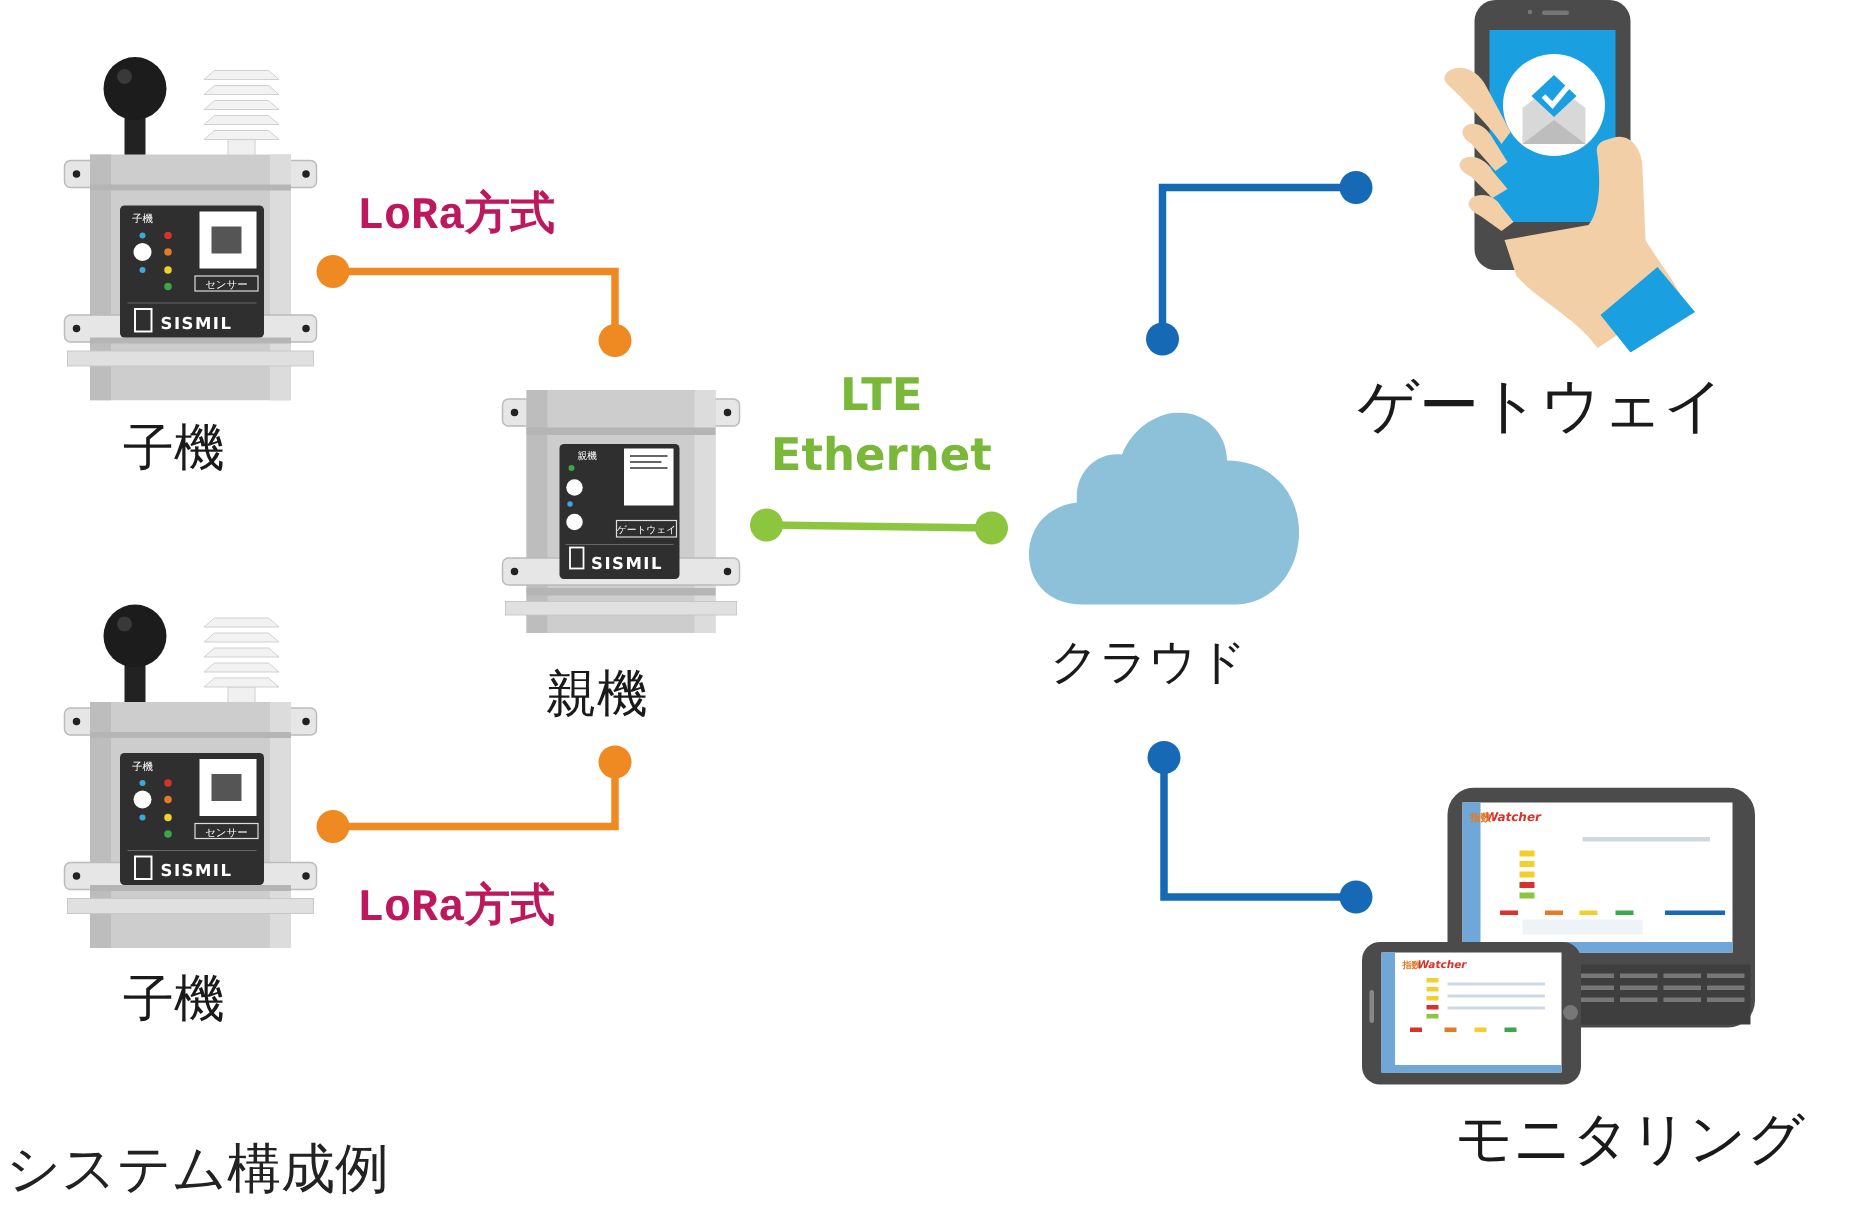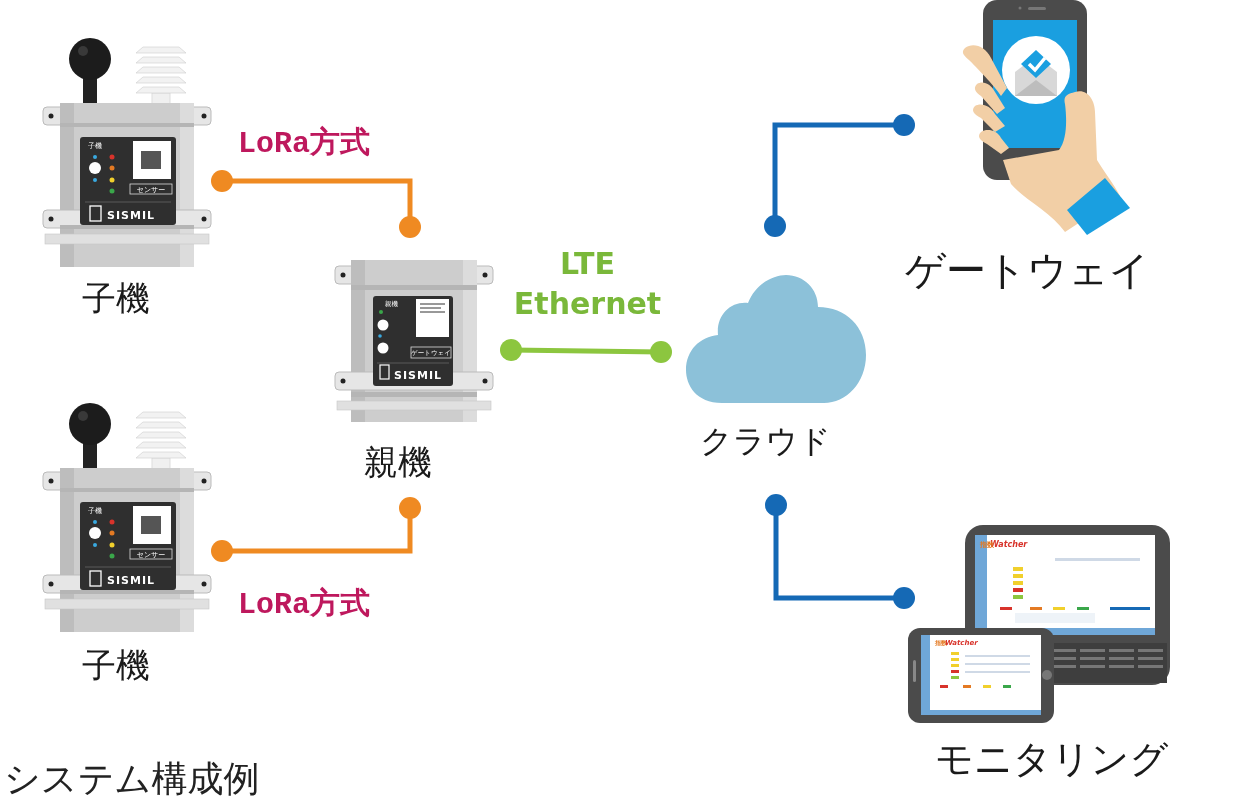--- a/index.html
+++ b/index.html
@@ -274,15 +274,15 @@
     <rect x="98" y="160" width="8" height="3" fill="#3aa74a"></rect>
     <rect x="60" y="130" width="65" height="2" fill="#cfd9e6"></rect>
     <rect x="60" y="138" width="65" height="2" fill="#cfd9e6"></rect>
     <rect x="60" y="146" width="65" height="2" fill="#cfd9e6"></rect>
     <rect x="8" y="135" width="3" height="22" rx="1.5" fill="#888"></rect>
     <circle cx="142" cy="150" r="5" fill="#777"></circle>
     <text x="30" y="120" font-size="6" font-weight="bold" fill="#e47a23">指数</text>
     <text x="40" y="120" font-size="7" font-weight="bold" fill="#d8332b" font-style="italic">Watcher</text>
   </g>
 </svg>
-<div class="abs label-dark" style="left:935px;top:734px;font-size:38px">モニタリング</div>
+<div class="abs label-dark" style="left:970px;top:734px;font-size:38px">モニタリング</div>
 
 <div class="abs label-dark" style="left:4px;top:755px;font-size:36px;color:#222">システム構成例</div>
 
 </body></html>

